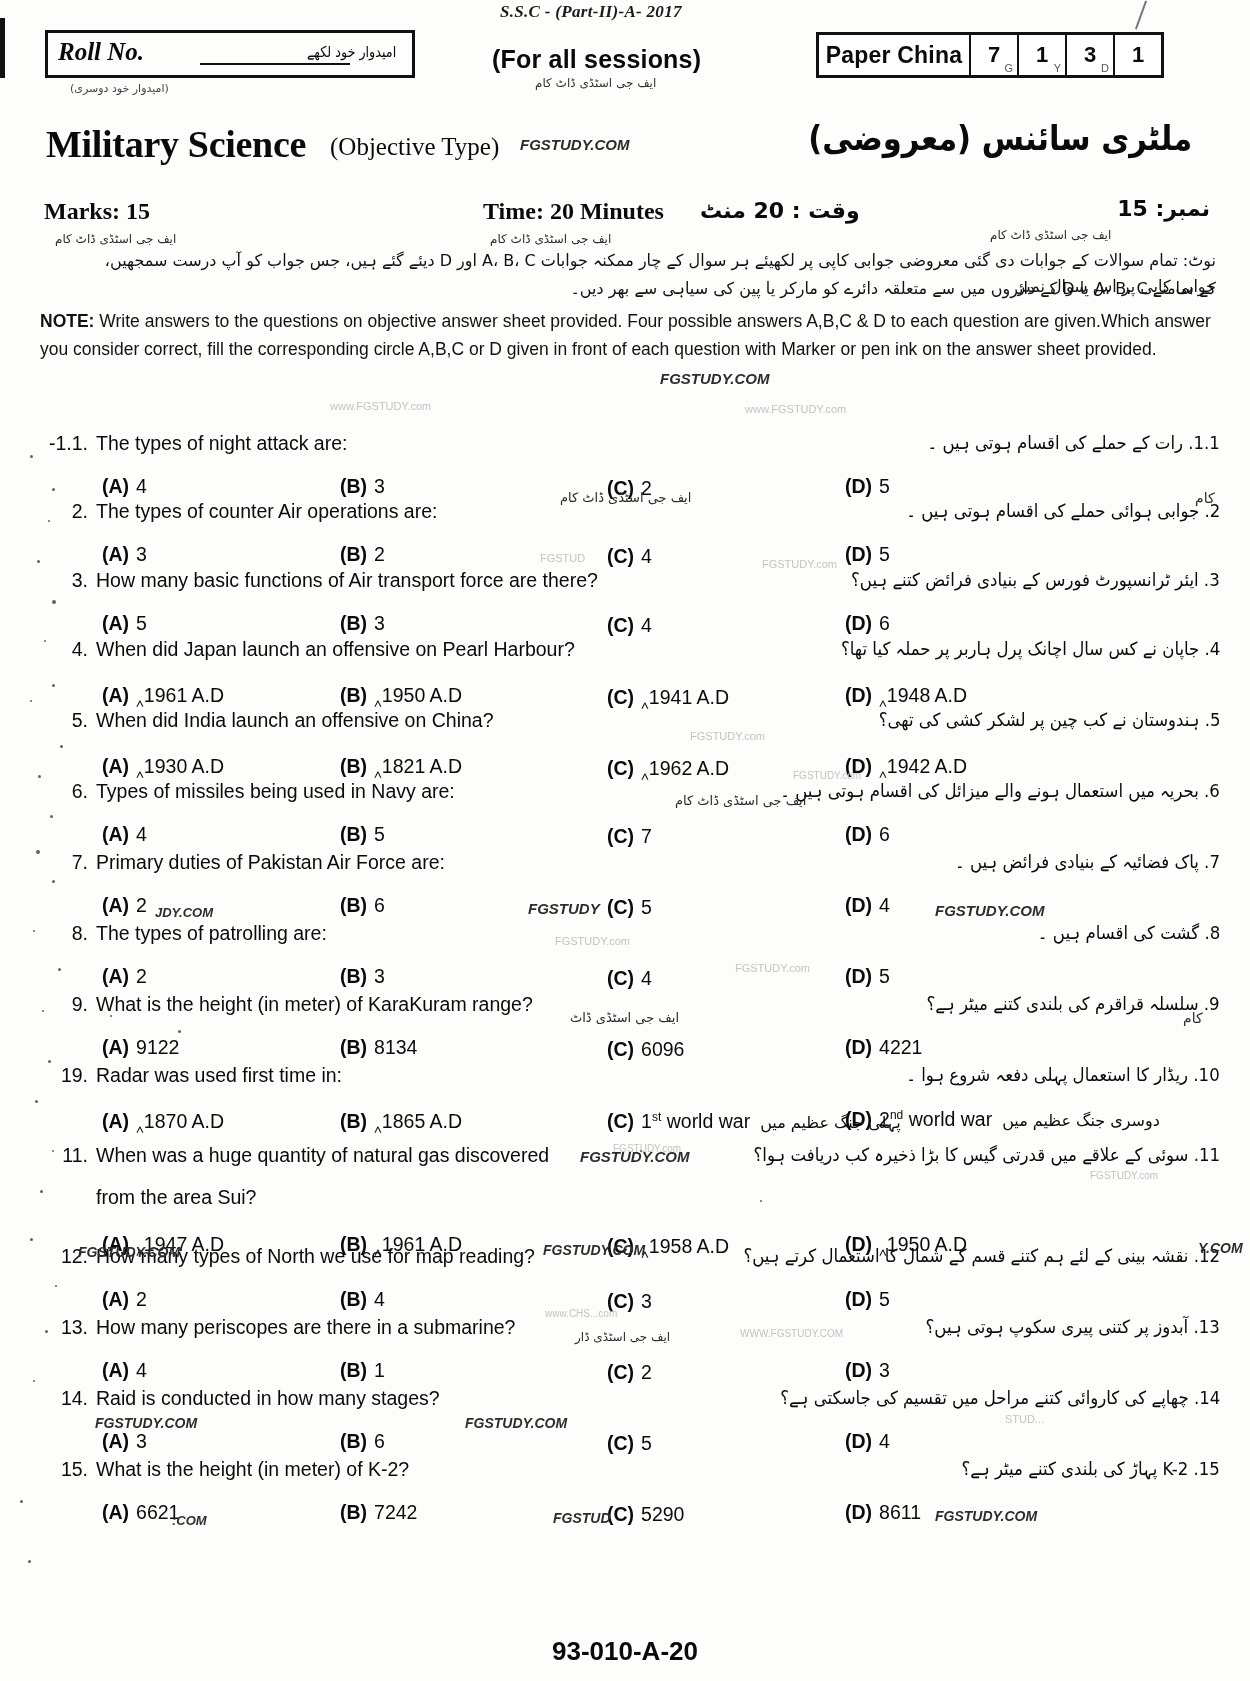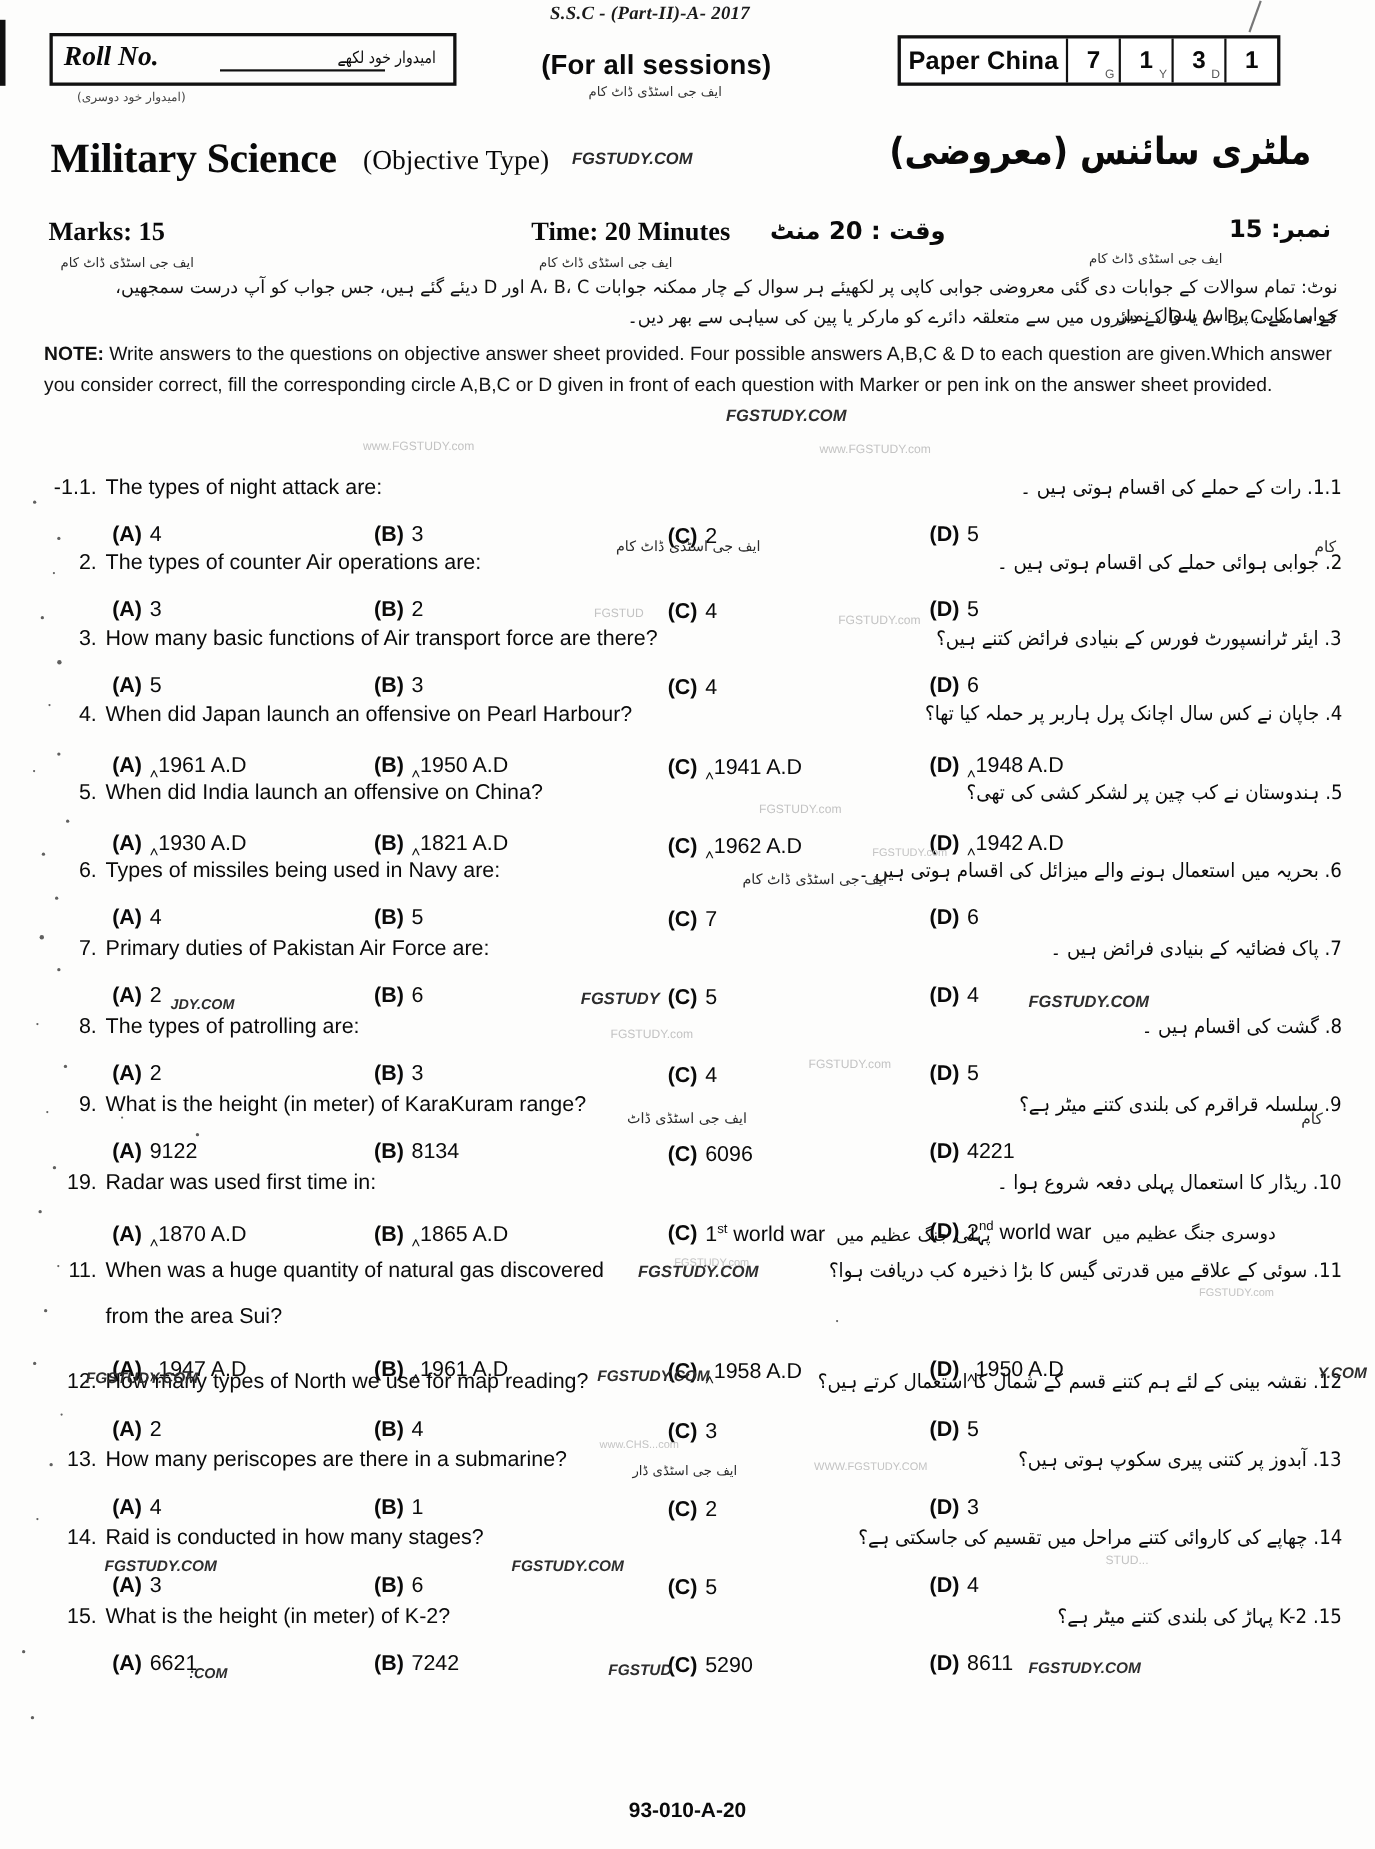--- a/index.html
+++ b/index.html
@@ -313,21 +313,21 @@
   }
 
   
   .footer {
     position: absolute;
     left: 0; top: 1636px;
     width: 1250px;
     text-align: center;
     font-family: "Liberation Sans", sans-serif;
     font-weight: 700;
-    font-size: 19px;
+    font-size: 26px;
   }
 </style>
 </head>
 <body>
 
 <div class="page">
 
   <div class="edge-bar"></div>
 
   <div class="session-line">S.S.C - (Part-II)-A- 2017</div>

